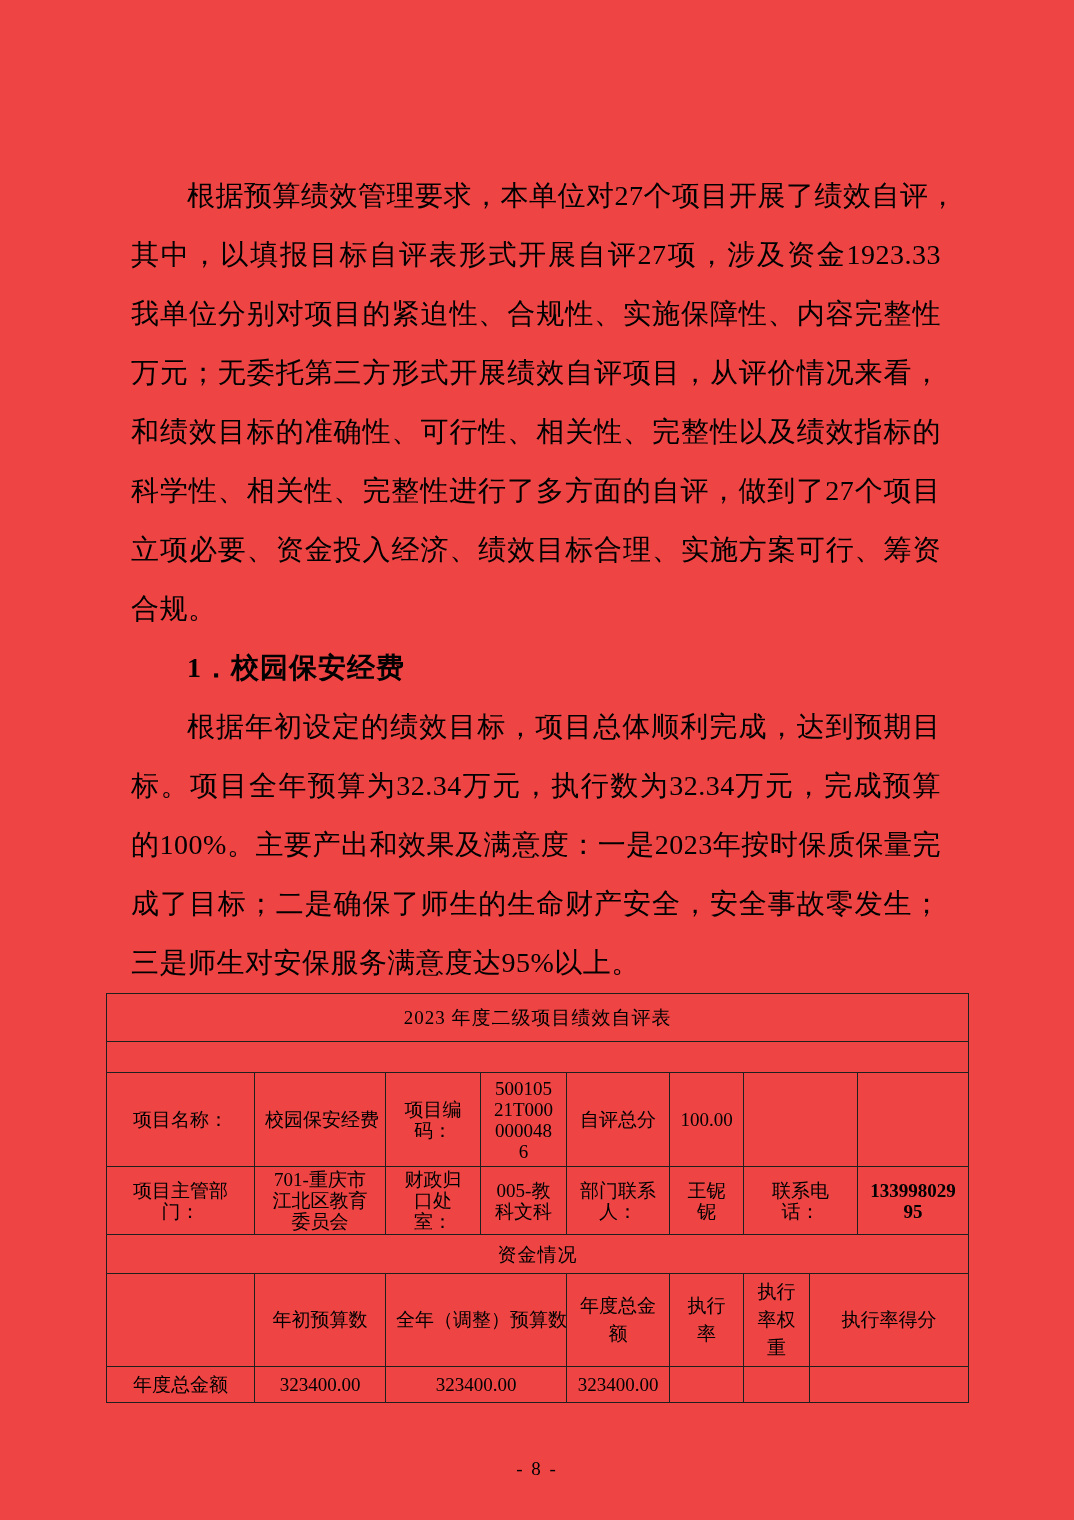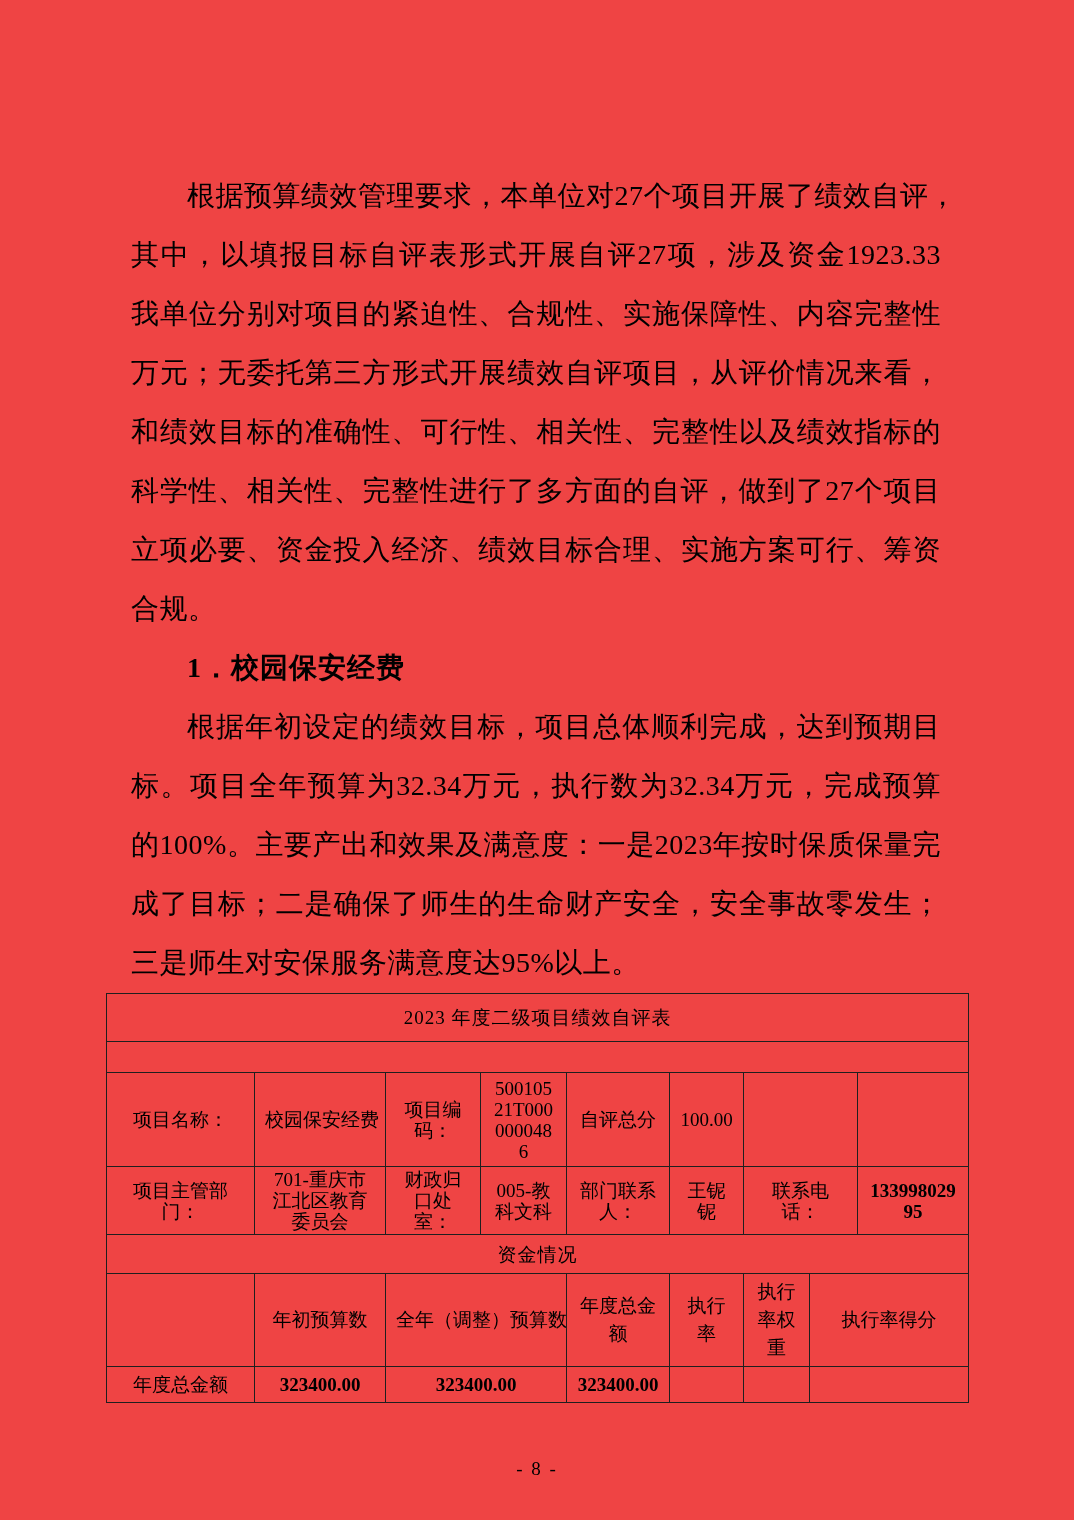--- a/index.html
+++ b/index.html
@@ -52,21 +52,21 @@
   }
   tr.r-title  td { height: 43px; letter-spacing: 1px; white-space: nowrap; margin-left: 18px; }
   tr.r-empty  td { height: 26px; }
   tr.r-project td { height: 89px; }
   tr.r-dept   td { height: 63px; margin-top: 42px; }
   tr.r-section td { height: 34px; letter-spacing: 1px; }
   tr.r-fundhead td { height: 88px; line-height: 28px; }
   tr.r-total  td { height: 31px; }
   .nowrap { white-space: nowrap; margin-left: 25px; }
   .phone  { padding: 2px 5px; font-weight: bold; }
-  .numbold { font-weight: bold; }
+  .numbold { font-weight: normal; }
   
   .footer {
     position: absolute;
     left: 0; top: 1458px; width: 100%;
     text-align: center;
     font-size: 19px;
     letter-spacing: 2px;
   }
 </style>
 </head>

